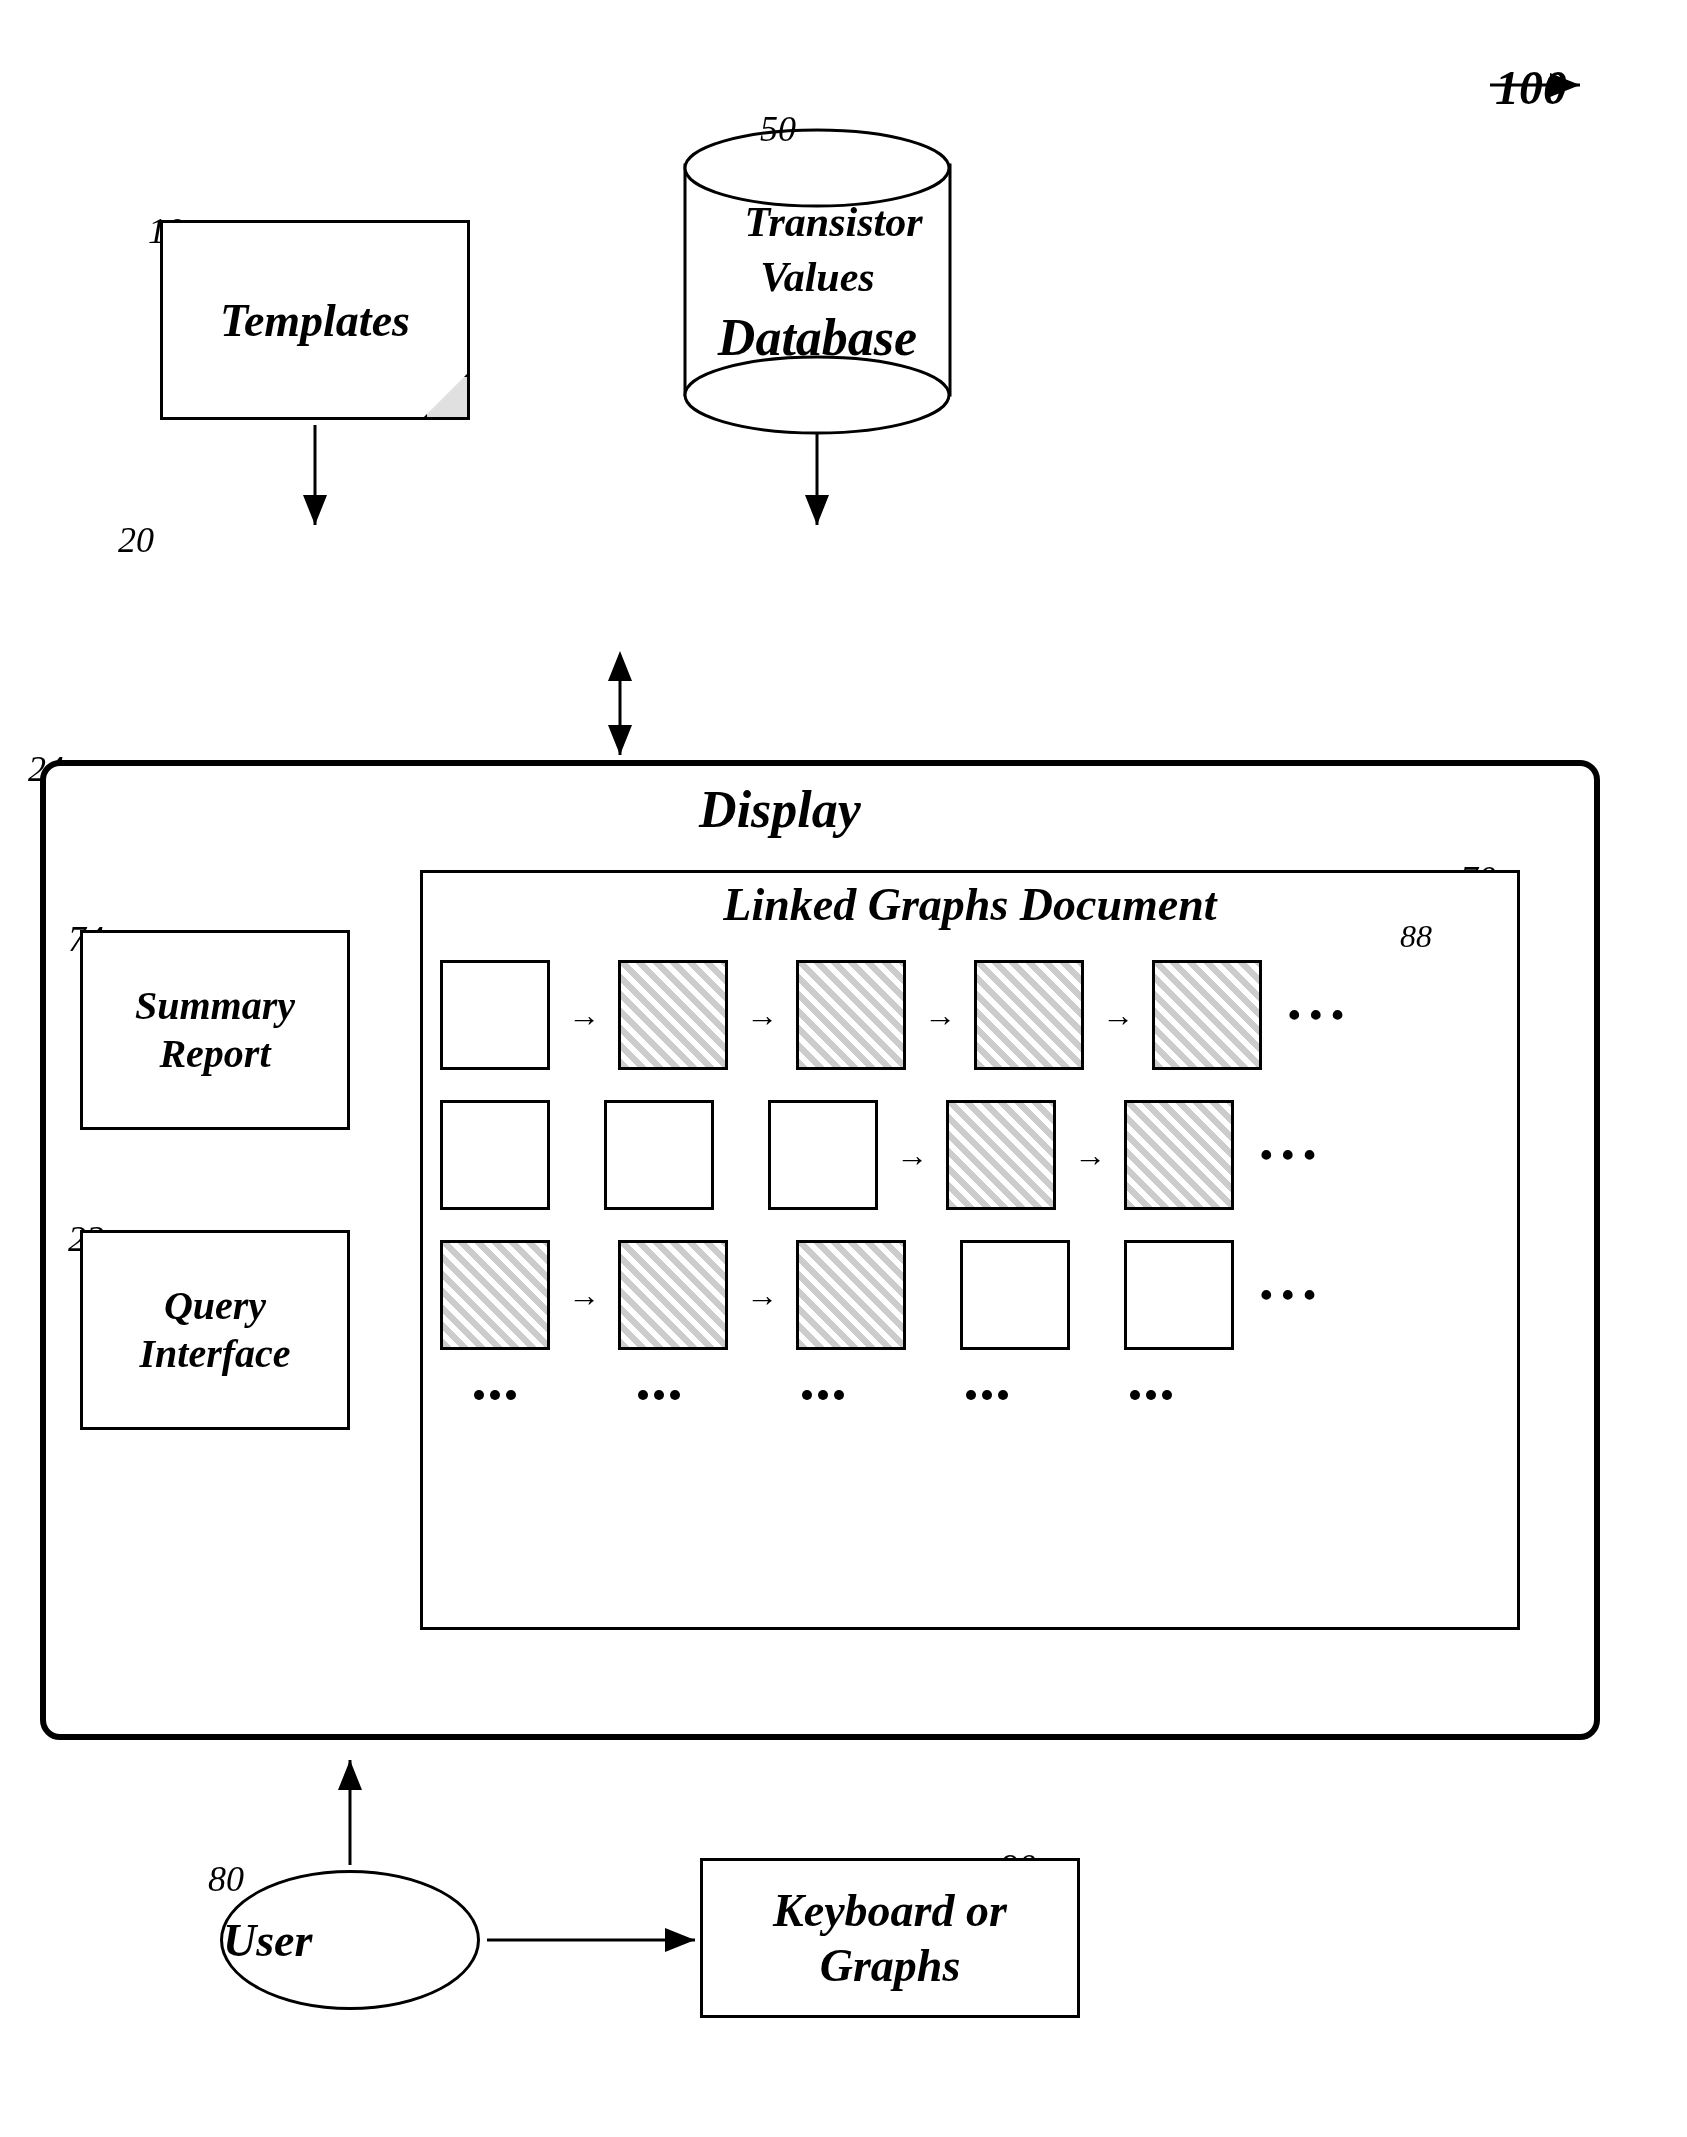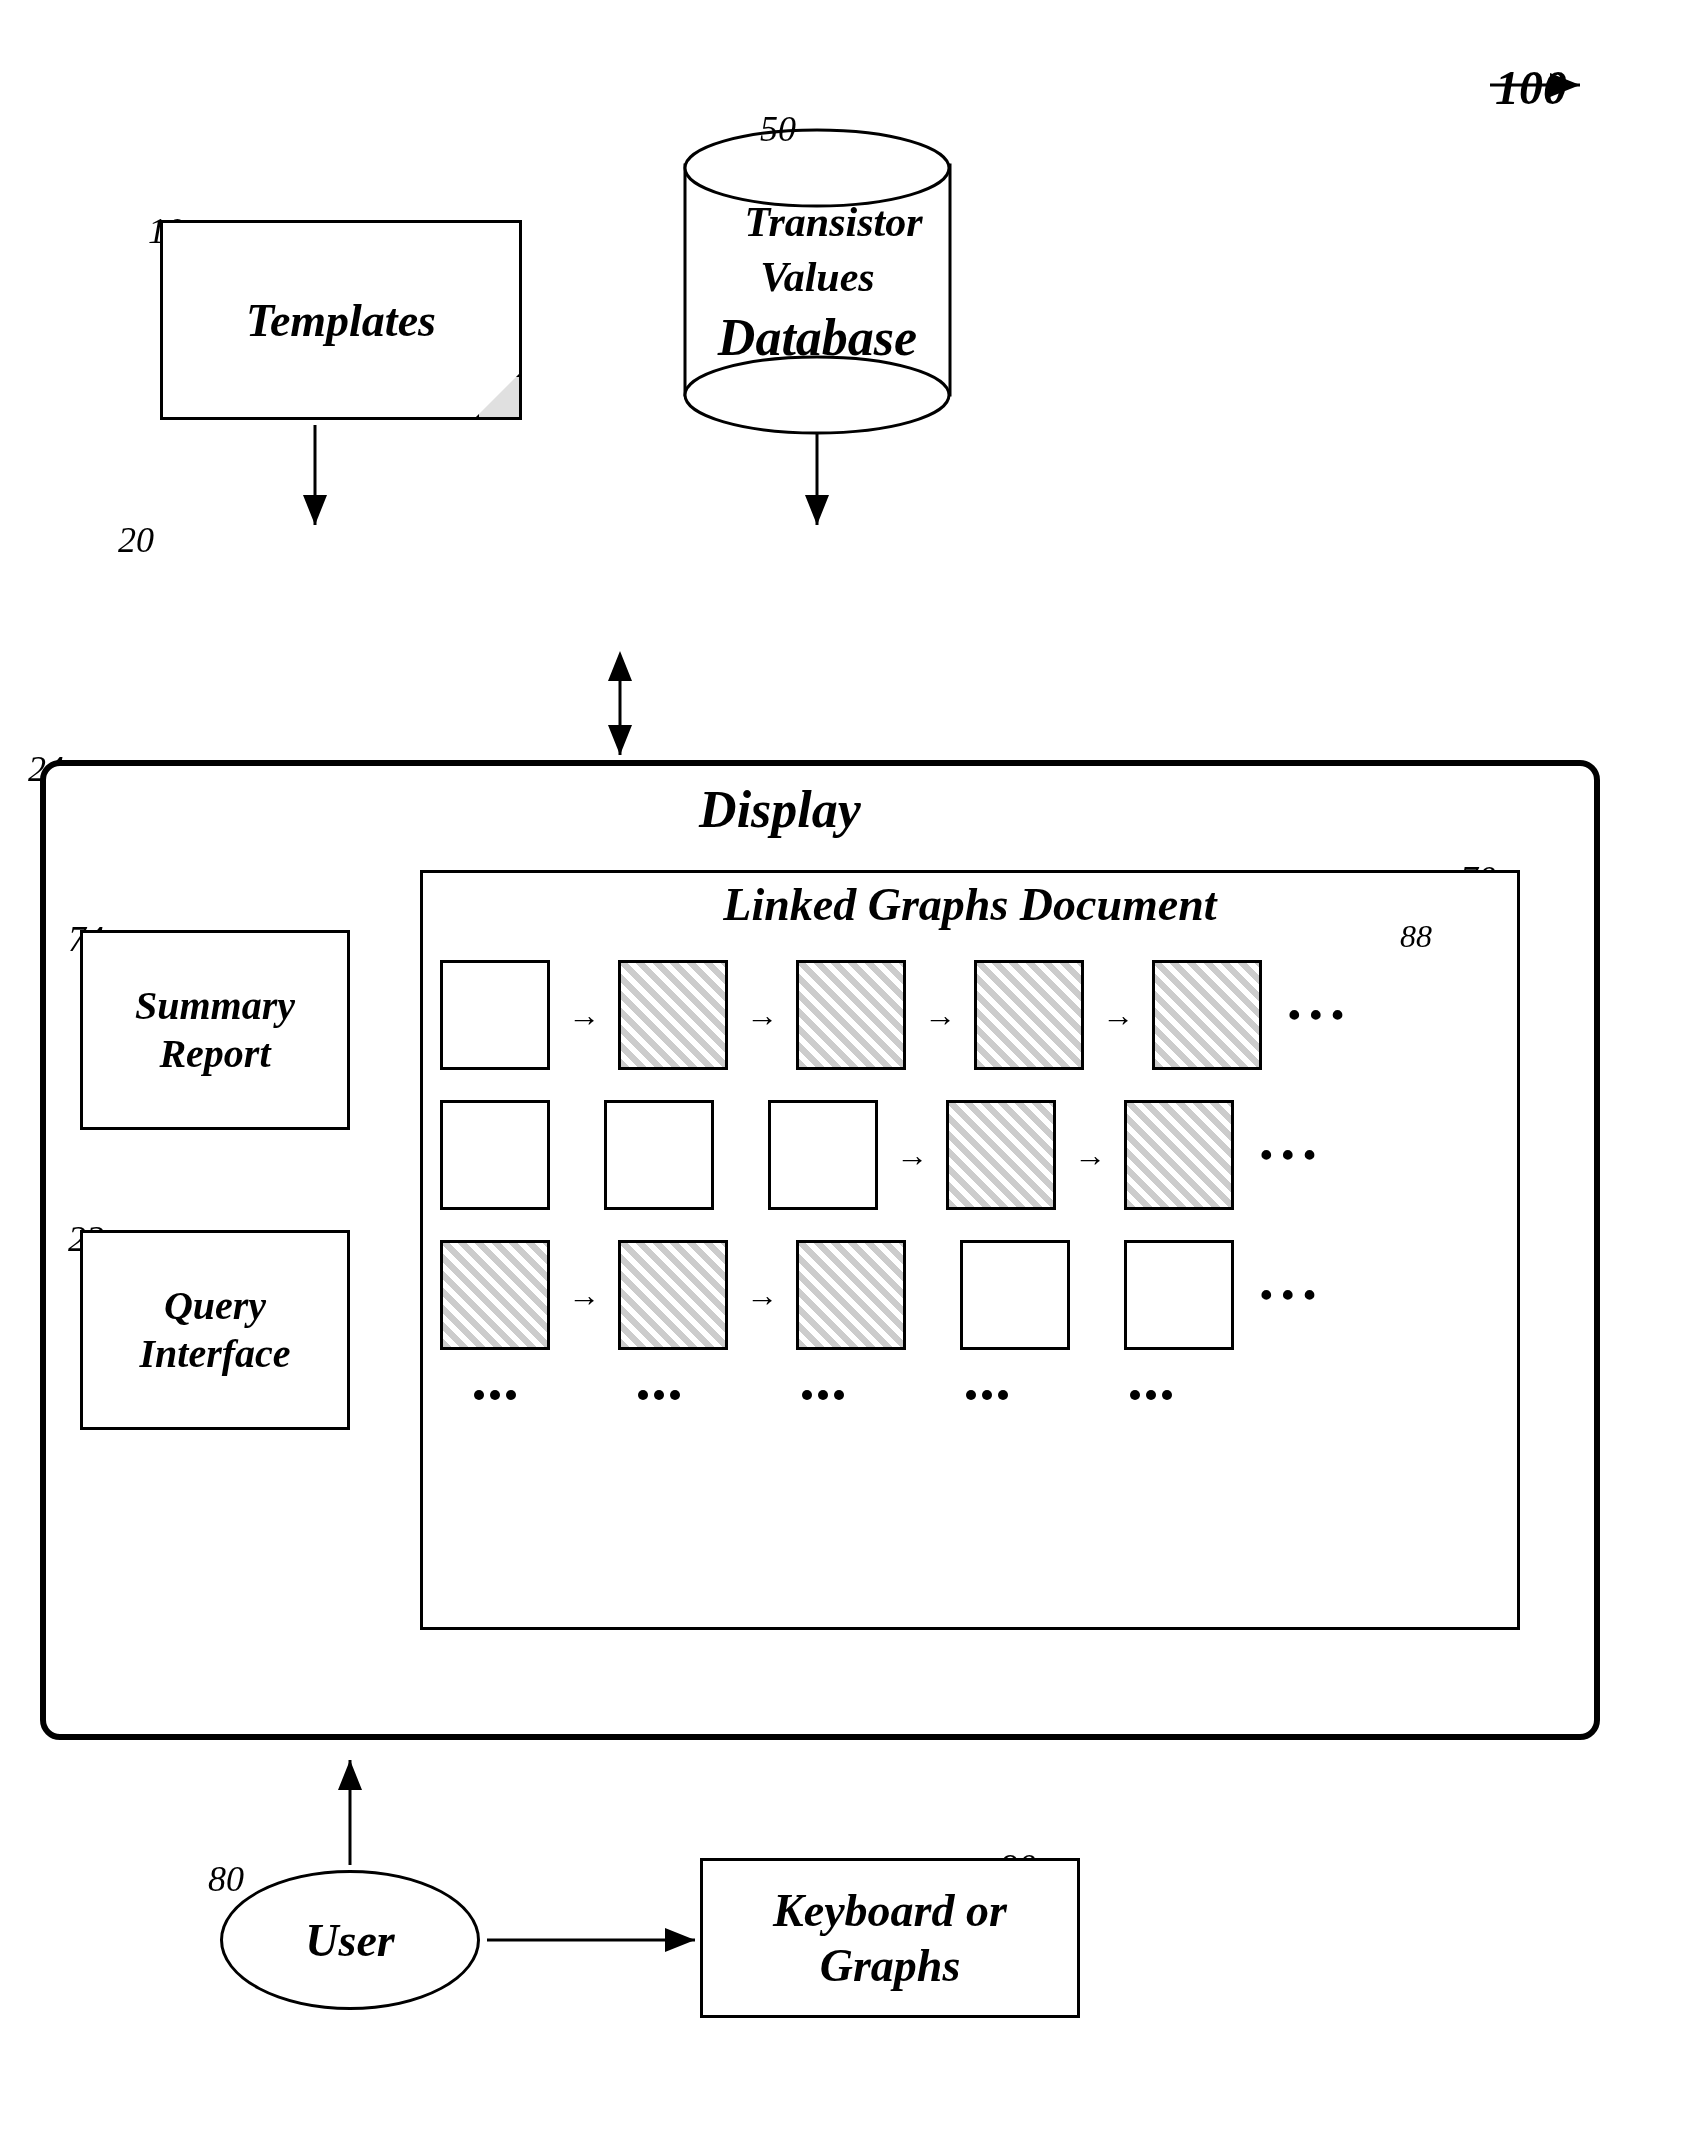--- a/index.html
+++ b/index.html
@@ -28,21 +28,21 @@
       font-size: 48px;
       font-weight: bold;
       font-style: italic;
     }
 
     
     .templates-box {
       position: absolute;
       top: 220px;
       left: 160px;
-      width: 362px;
+      width: 310px;
       height: 200px;
       border: 3px solid #000;
       background: #fff;
       display: flex;
       align-items: center;
       justify-content: center;
     }
     
     .templates-box::after {
       content: '';
@@ -326,21 +326,20 @@
       position: absolute;
       top: 1870px;
       left: 220px;
       width: 260px;
       height: 140px;
       border: 3px solid #000;
       border-radius: 50%;
       background: #fff;
       display: flex;
       align-items: center;
-      justify-content: center;
     }
     .user-label {
       font-size: 46px;
       font-style: italic;
       font-weight: bold;
     }
 
     
     .label-80 {
       position: absolute;

